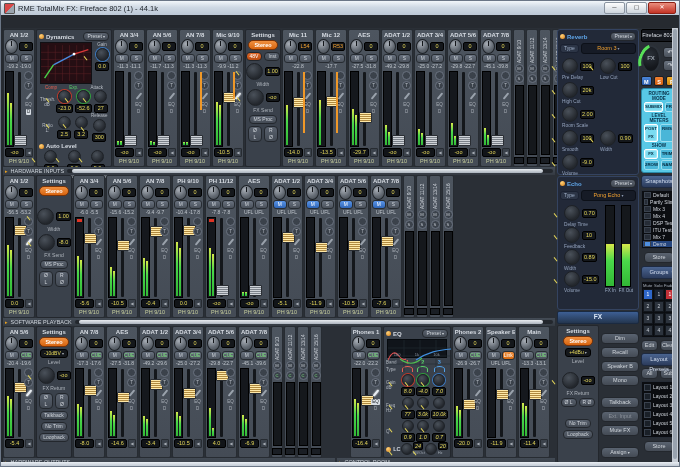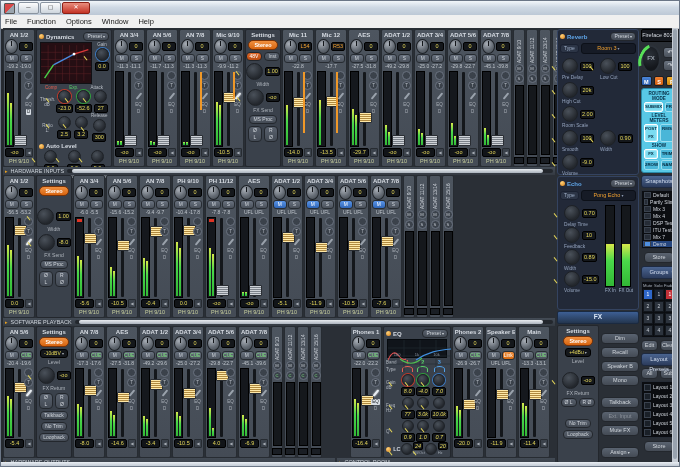--- a/index.html
+++ b/index.html
@@ -226,33 +226,27 @@
   .botbar{position:absolute;top:430px;height:8px;background:linear-gradient(#434b55,#343a42);
     display:flex;align-items:center;font-size:5.5px;color:#cdd3da;padding:0 2px;box-sizing:border-box;gap:3px;}
   .botbar::before{content:"▸";color:#e8a020;font-size:5px;}
 </style>
 </head>
 <body>
 
 <div class="win">
   <div class="titlebar">
     <span class="appicon"></span>
+    <span class="title">RME TotalMix FX: Fireface 802 (1) - 44.1k</span>
     <span class="winbtns">
       <span class="wb min"></span>
       <span class="wb max"></span>
       <span class="wb close"></span>
     </span>
   </div>
-  <div class="menubar" id="menubar">
-      <span class="menu-item">File</span>
-      <span class="menu-item">Function</span>
-      <span class="menu-item">Options</span>
-      <span class="menu-item">Window</span>
-      <span class="menu-item">Help</span>
-    </div>
 
   <div class="app">
     <div class="lane" id="row0">
   <div class="strip d-on">
     <div class="s-name">AN 1/2</div>
     <div class="s-panrow">
       <span class="knob"></span>
       <span class="vbox">0</span>
     </div>
     <div class="s-ms">

